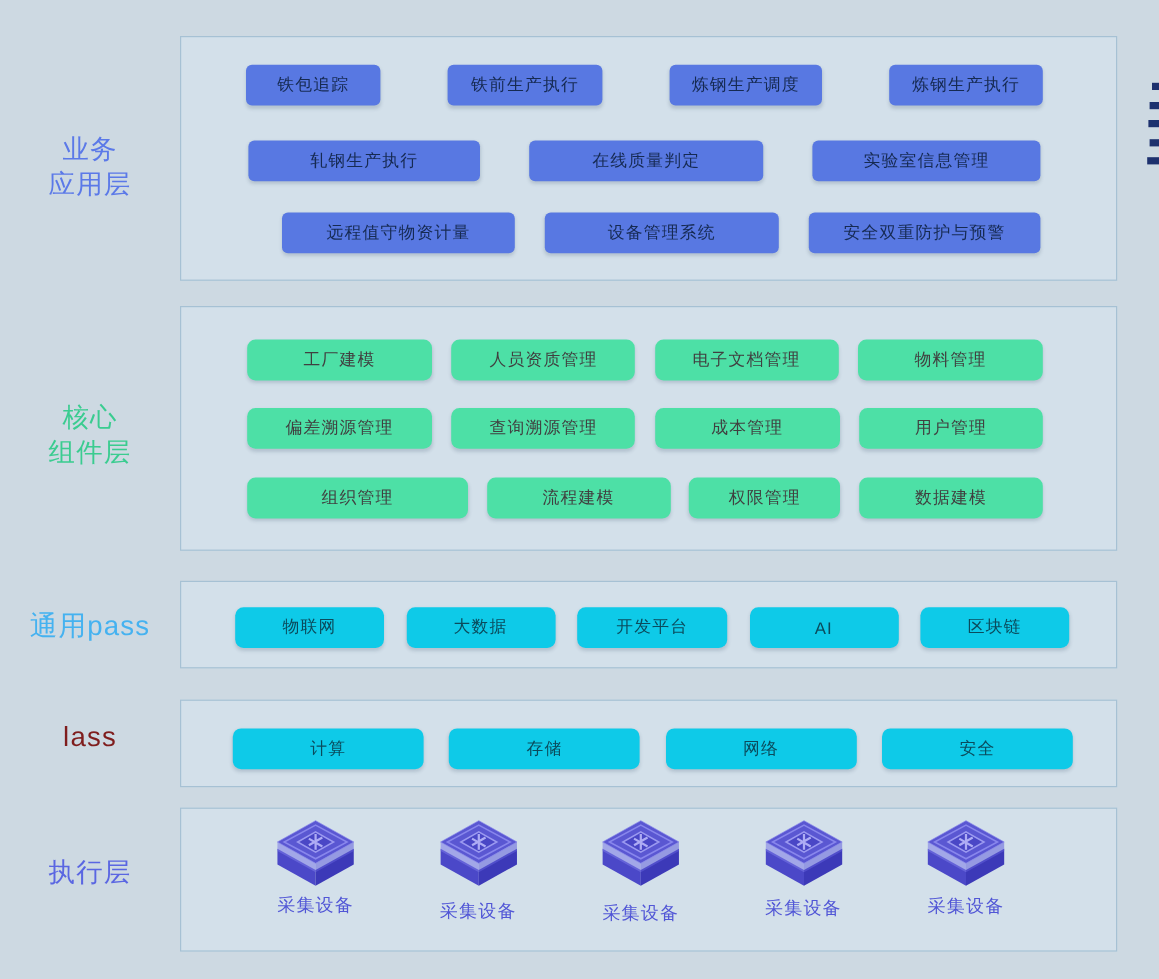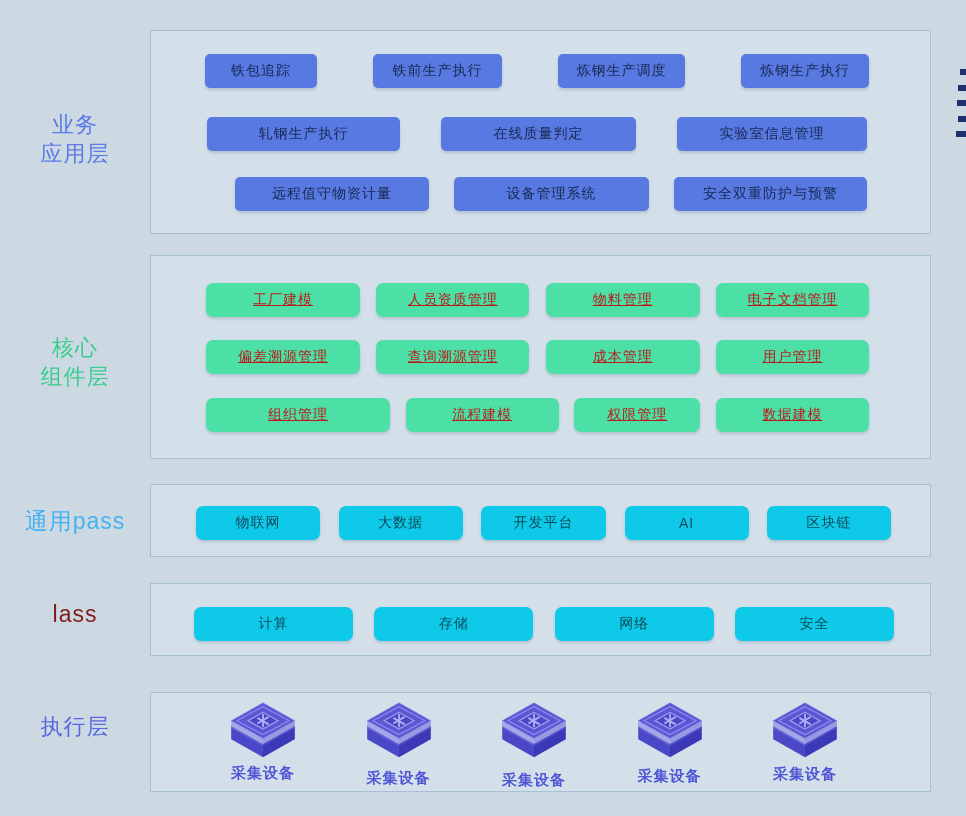--- a/index.html
+++ b/index.html
@@ -9,40 +9,40 @@
     font-family:"Liberation Sans","DejaVu Sans",sans-serif;
   }
   .panel{
     position:absolute;left:150px;width:781px;box-sizing:border-box;
     border:1px solid #a6c1d4;background:#d3e0ea;
   }
   #panel-business{top:30px;height:204px;}
   #panel-core{top:255px;height:204px;}
   #panel-paas{top:484px;height:73px;}
   #panel-iaas{top:583px;height:73px;}
-  #panel-collect{top:692px;height:100px;font-weight:bold;}
+  #panel-collect{top:673px;height:120px;}
 
   .layer-label{
     position:absolute;left:5px;width:140px;text-align:center;
     line-height:1.32;font-size:22px;letter-spacing:1px;
   }
   #label-business{top:110px;color:#5b79e8;}
   #label-core{top:333px;color:#3acc90;}
   #label-paas{top:506px;color:#45b2f0;font-size:23px;}
   #label-iaas{top:599px;color:#7f1d1d;font-size:23px;}
   #label-collect{top:712px;color:#5a66e2;}
 
   .row{position:absolute;display:flex;justify-content:space-between;}
   .chip{
     height:34px;border-radius:5px;display:flex;align-items:center;justify-content:center;
     font-size:14px;letter-spacing:1px;cursor:pointer;
     box-shadow:0 2px 3px rgba(40,60,90,0.18);
   }
   .chip-blue{background:#5878e2;color:#162a52;}
-  .chip-green{background:#4de0a6;color:#b91c1c;border-radius:7px;text-decoration:underline;}
+  .chip-green{background:#4de0a6;color:#404040;border-radius:7px;}
   .chip-cyan{background:#0ecae8;color:#0b4b5c;border-radius:7px;}
 
   
   .b-row1{left:54px;right:61px;top:23px;}
   .b-row2{left:56px;right:63px;top:86px;}
   .b-row3{left:56px;right:63px;top:146px;margin-left:28px;}
   
   .c-row1{left:55px;right:61px;top:27px;}
   .c-row2{left:55px;right:61px;top:84px;}
   .c-row3{left:55px;right:61px;top:142px;}
@@ -95,22 +95,22 @@
     <div class="chip chip-blue" style="width:194px">远程值守物资计量</div>
     <div class="chip chip-blue" style="width:195px">设备管理系统</div>
     <div class="chip chip-blue" style="width:193px">安全双重防护与预警</div>
   </div>
 </div>
 
 <div class="panel" id="panel-core">
   <div class="row c-row1">
     <div class="chip chip-green" style="width:154px">工厂建模</div>
     <div class="chip chip-green" style="width:153px">人员资质管理</div>
+    <div class="chip chip-green" style="width:153px">电子文档管理</div>
     <div class="chip chip-green" style="width:154px">物料管理</div>
-    <div class="chip chip-green" style="width:153px">电子文档管理</div>
   </div>
   <div class="row c-row2">
     <div class="chip chip-green" style="width:154px">偏差溯源管理</div>
     <div class="chip chip-green" style="width:153px">查询溯源管理</div>
     <div class="chip chip-green" style="width:154px">成本管理</div>
     <div class="chip chip-green" style="width:153px">用户管理</div>
   </div>
   <div class="row c-row3">
     <div class="chip chip-green" style="width:184px">组织管理</div>
     <div class="chip chip-green" style="width:153px">流程建模</div>

